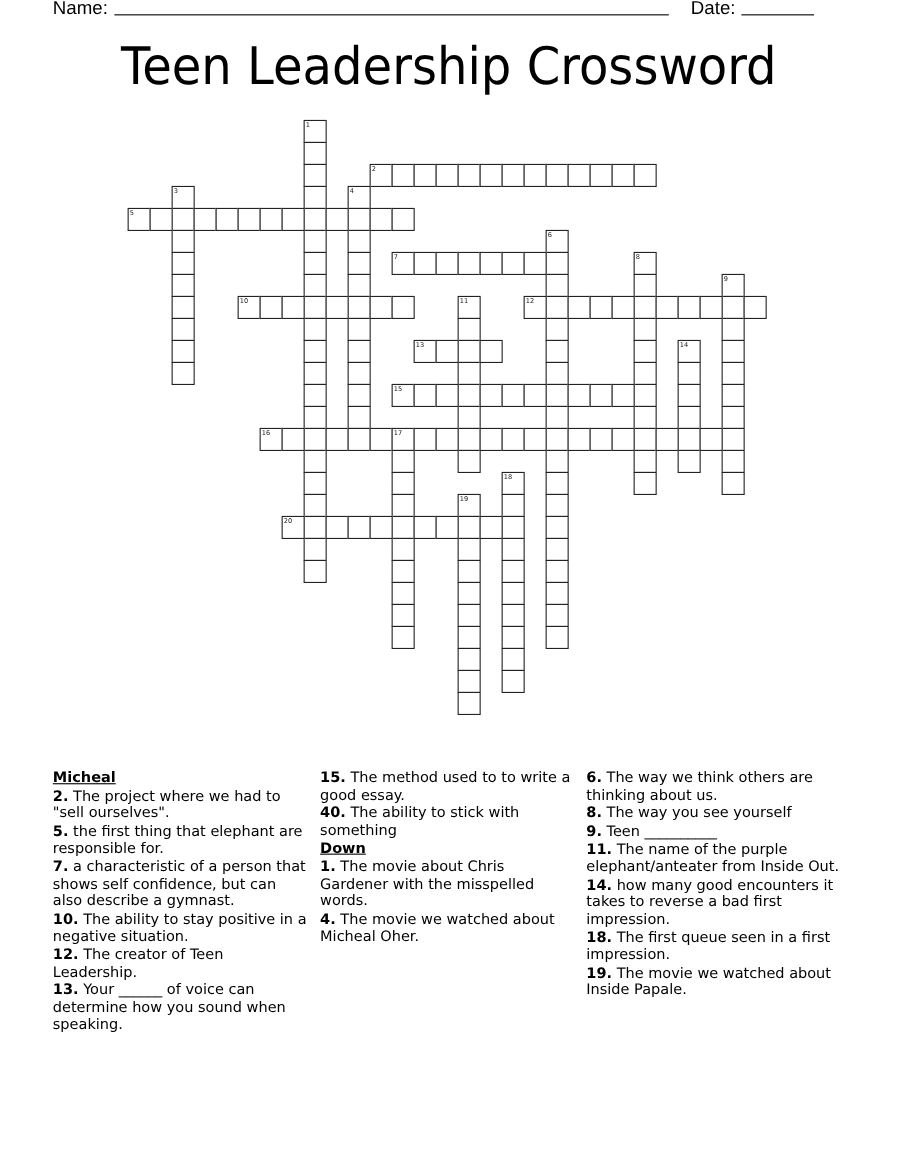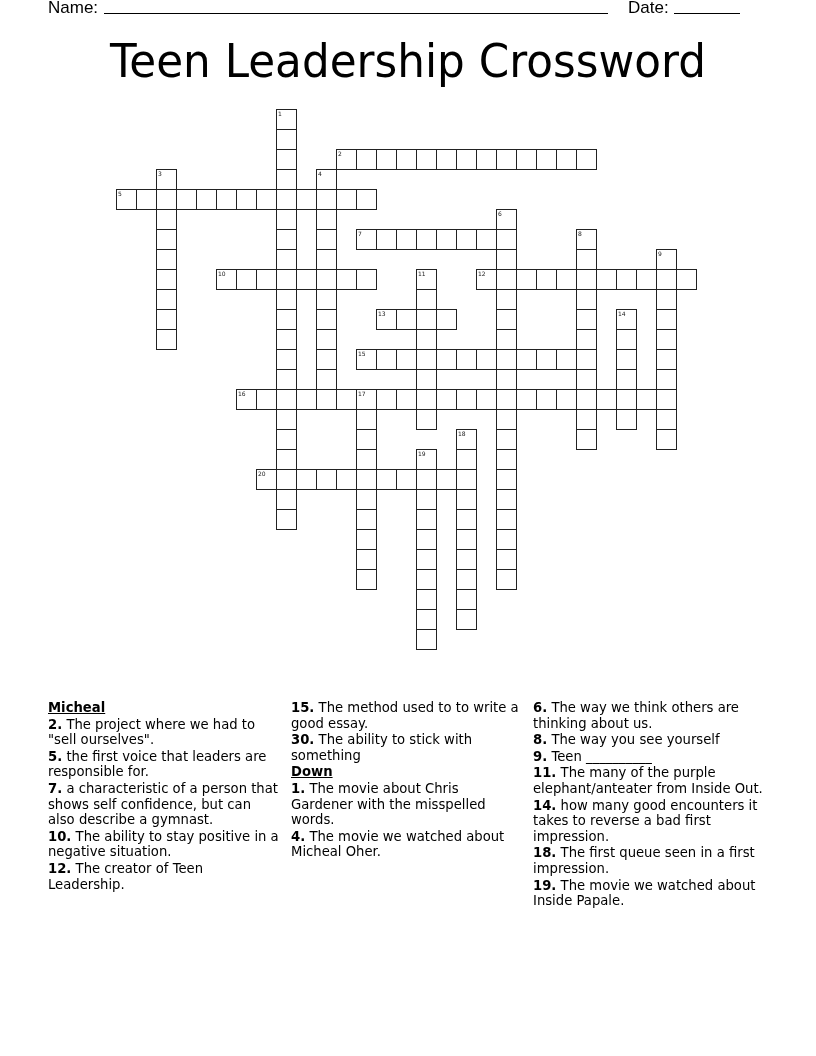--- a/index.html
+++ b/index.html
@@ -275,35 +275,36 @@
     <div class="cell" style="left: 200px; top: 360px;"></div>
     <div class="cell" style="left: 220px; top: 360px;"></div>
     <div class="cell" style="left: 260px; top: 360px;"></div>
     <div class="cell" style="left: 280px; top: 360px;"></div>
     <div class="cell" style="left: 320px; top: 360px;"></div>
   </div>
 
 <div class="clues col1">
   <div class="section-heading">Micheal</div>
   <div class="clue"><span class="n">2.</span> <span>The project where we had to "sell ourselves".</span></div>
-  <div class="clue"><span class="n">5.</span> <span>the first voice that leaders are responsible for.</span></div>
+  <div class="clue"><span class="n">5.</span> <span>the first thing that elephant are responsible for.</span></div>
   <div class="clue"><span class="n">7.</span> <span>a characteristic of a person that shows self confidence, but can also describe a gymnast.</span></div>
   <div class="clue"><span class="n">10.</span> <span>The ability to stay positive in a negative situation.</span></div>
   <div class="clue"><span class="n">12.</span> <span>The creator of Teen Leadership.</span></div>
+  <div class="clue"><span class="n">13.</span> <span>Your ______ of voice can determine how you sound when speaking.</span></div>
 </div>
 
 <div class="clues col2">
   <div class="clue"><span class="n">15.</span> <span>The method used to to write a good essay.</span></div>
-  <div class="clue"><span class="n">30.</span> <span>The ability to stick with something</span></div>
+  <div class="clue"><span class="n">40.</span> <span>The ability to stick with something</span></div>
   <div class="section-heading">Down</div>
   <div class="clue"><span class="n">1.</span> <span>The movie about Chris Gardener with the misspelled words.</span></div>
   <div class="clue"><span class="n">4.</span> <span>The movie we watched about Micheal Oher.</span></div>
 </div>
 
 <div class="clues col3">
   <div class="clue"><span class="n">6.</span> <span>The way we think others are thinking about us.</span></div>
   <div class="clue"><span class="n">8.</span> <span>The way you see yourself</span></div>
   <div class="clue"><span class="n">9.</span> <span>Teen __________</span></div>
-  <div class="clue"><span class="n">11.</span> <span>The many of the purple elephant/anteater from Inside Out.</span></div>
+  <div class="clue"><span class="n">11.</span> <span>The name of the purple elephant/anteater from Inside Out.</span></div>
   <div class="clue"><span class="n">14.</span> <span>how many good encounters it takes to reverse a bad first impression.</span></div>
   <div class="clue"><span class="n">18.</span> <span>The first queue seen in a first impression.</span></div>
   <div class="clue"><span class="n">19.</span> <span>The movie we watched about Inside Papale.</span></div>
 </div>
 
 </body></html>

